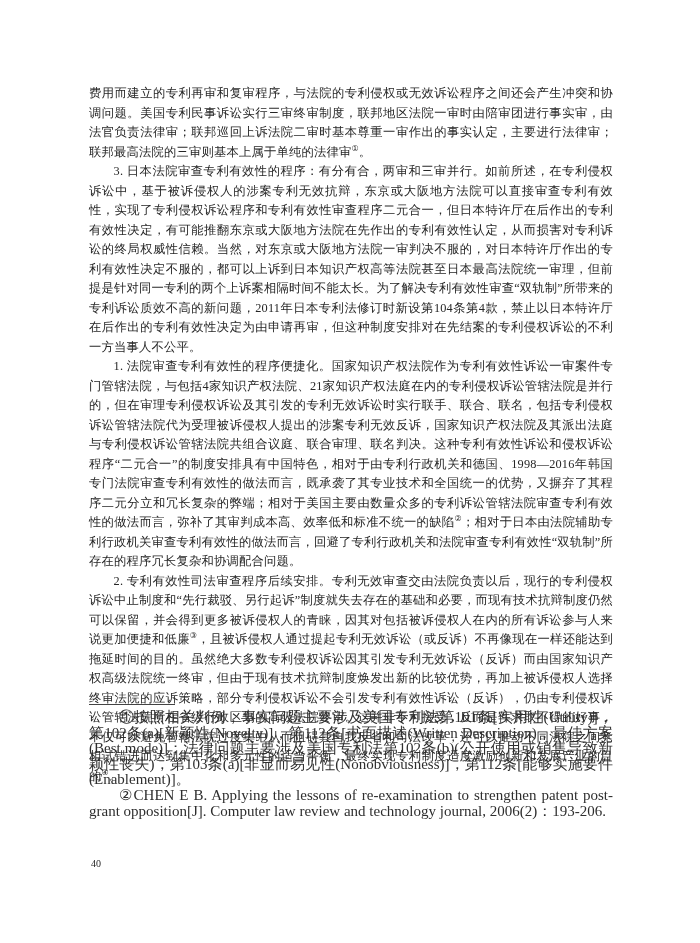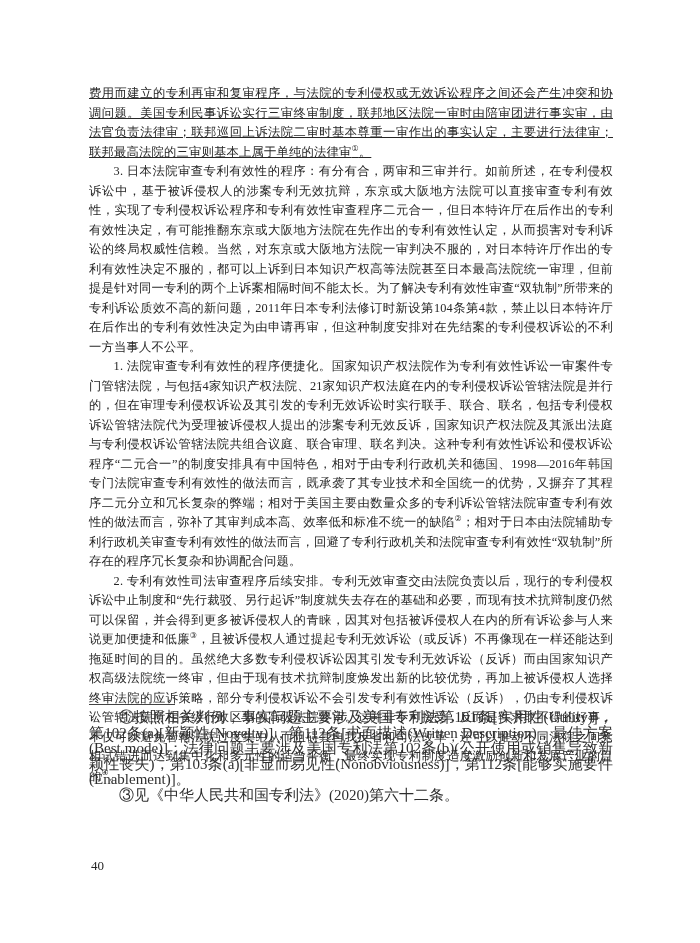--- a/index.html
+++ b/index.html
@@ -18,21 +18,21 @@
     left: 89px;
     top: 84px;
     width: 524px;
     font-size: 12.3px;
     line-height: 19.5px;
     text-align: justify;
     letter-spacing: 0.2px;
   }
   .article-body p { margin: 0; }
   .para-indent { text-indent: 2em; }
-  .para-noindent { text-indent: 0; text-decoration: underline; }
+  .para-noindent { text-indent: 0; }
   .section-heading {
     font-family: "Liberation Sans", "DejaVu Sans", sans-serif;
     font-weight: bold;
     text-indent: 2em;
   }
   sup.fn-ref {
     font-size: 8px;
     line-height: 0;
     vertical-align: super;
   }
@@ -53,21 +53,21 @@
     margin: 0 0 5px 0;
   }
   .footnote-block p {
     margin: 0;
     text-indent: 2em;
   }
   .page-number {
     position: absolute;
     left: 91px;
     top: 858px;
-    font-size: 13px;
+    font-size: 10px;
     font-family: "Liberation Serif", "DejaVu Serif", serif;
     color: #262626;
   }
 </style>
 </head>
 <body>
 
 <div class="page">
 
   <main class="article-body">
@@ -79,18 +79,18 @@
 
     <p class="para-indent"><span>1. 法院审查专利有效性的程序便捷化。国家知识产权法院作为专利有效性诉讼一审案件专门管辖法院，与包括4家知识产权法院、21家知识产权法庭在内的专利侵权诉讼管辖法院是并行的，但在审理专利侵权诉讼及其引发的专利无效诉讼时实行联手、联合、联名，包括专利侵权诉讼管辖法院代为受理被诉侵权人提出的涉案专利无效反诉，国家知识产权法院及其派出法庭与专利侵权诉讼管辖法院共组合议庭、联合审理、联名判决。这种专利有效性诉讼和侵权诉讼程序“二元合一”的制度安排具有中国特色，相对于由专利行政机关和德国、1998—2016年韩国专门法院审查专利有效性的做法而言，既承袭了其专业技术和全国统一的优势，又摒弃了其程序二元分立和冗长复杂的弊端；相对于美国主要由数量众多的专利诉讼管辖法院审查专利有效性的做法而言，弥补了其审判成本高、效率低和标准不统一的缺陷</span><sup class="fn-ref">②</sup><span>；相对于日本由法院辅助专利行政机关审查专利有效性的做法而言，回避了专利行政机关和法院审查专利有效性“双轨制”所存在的程序冗长复杂和协调配合问题。</span></p>
 
     <p class="para-indent"><span>2. 专利有效性司法审查程序后续安排。专利无效审查交由法院负责以后，现行的专利侵权诉讼中止制度和“先行裁驳、另行起诉”制度就失去存在的基础和必要，而现有技术抗辩制度仍然可以保留，并会得到更多被诉侵权人的青睐，因其对包括被诉侵权人在内的所有诉讼参与人来说更加便捷和低廉</span><sup class="fn-ref">③</sup><span>，且被诉侵权人通过提起专利无效诉讼（或反诉）不再像现在一样还能达到拖延时间的目的。虽然绝大多数专利侵权诉讼因其引发专利无效诉讼（反诉）而由国家知识产权高级法院统一终审，但由于现有技术抗辩制度焕发出新的比较优势，再加上被诉侵权人选择终审法院的应诉策略，部分专利侵权诉讼不会引发专利有效性诉讼（反诉），仍由专利侵权诉讼管辖法院所在省级行政区划的高级法院终审。这并非不可接受，反而是件求取不得的好事，不仅可以避免管辖法院过度集中从而阻碍其自我反省和司法改革，还可以推动不同法院之间竞相试错进而达到集中化和多元性的适当平衡，最终实现专利制度适度激励创新和发展产业的目的</span><sup class="fn-ref">④</sup><span>。</span></p>
 
   </main>
 
   <footer class="footnote-block">
     <div class="footnote-separator"></div>
     <p>①按照相关判例，事实问题主要涉及美国专利法第101条[实用性(Utility)]，第102条(a)[新颖性(Novelty)]，第112条[书面描述(Written Description)，最佳方案(Best mode)]；法律问题主要涉及美国专利法第102条(b)(公开使用或销售导致新颖性丧失)，第103条(a)[非显而易见性(Nonobviousness)]，第112条[能够实施要件(Enablement)]。</p>
-    <p>③见《中华人民共和国专利法》(2020)第六十二条。</p>
+    <p>②CHEN E B. Applying the lessons of re-examination to strengthen patent post-grant opposition[J]. Computer law review and technology journal, 2006(2)：193-206.</p>
   </footer>
 
   <div class="page-number">40</div>
 
 </div>
 
 </body></html>

